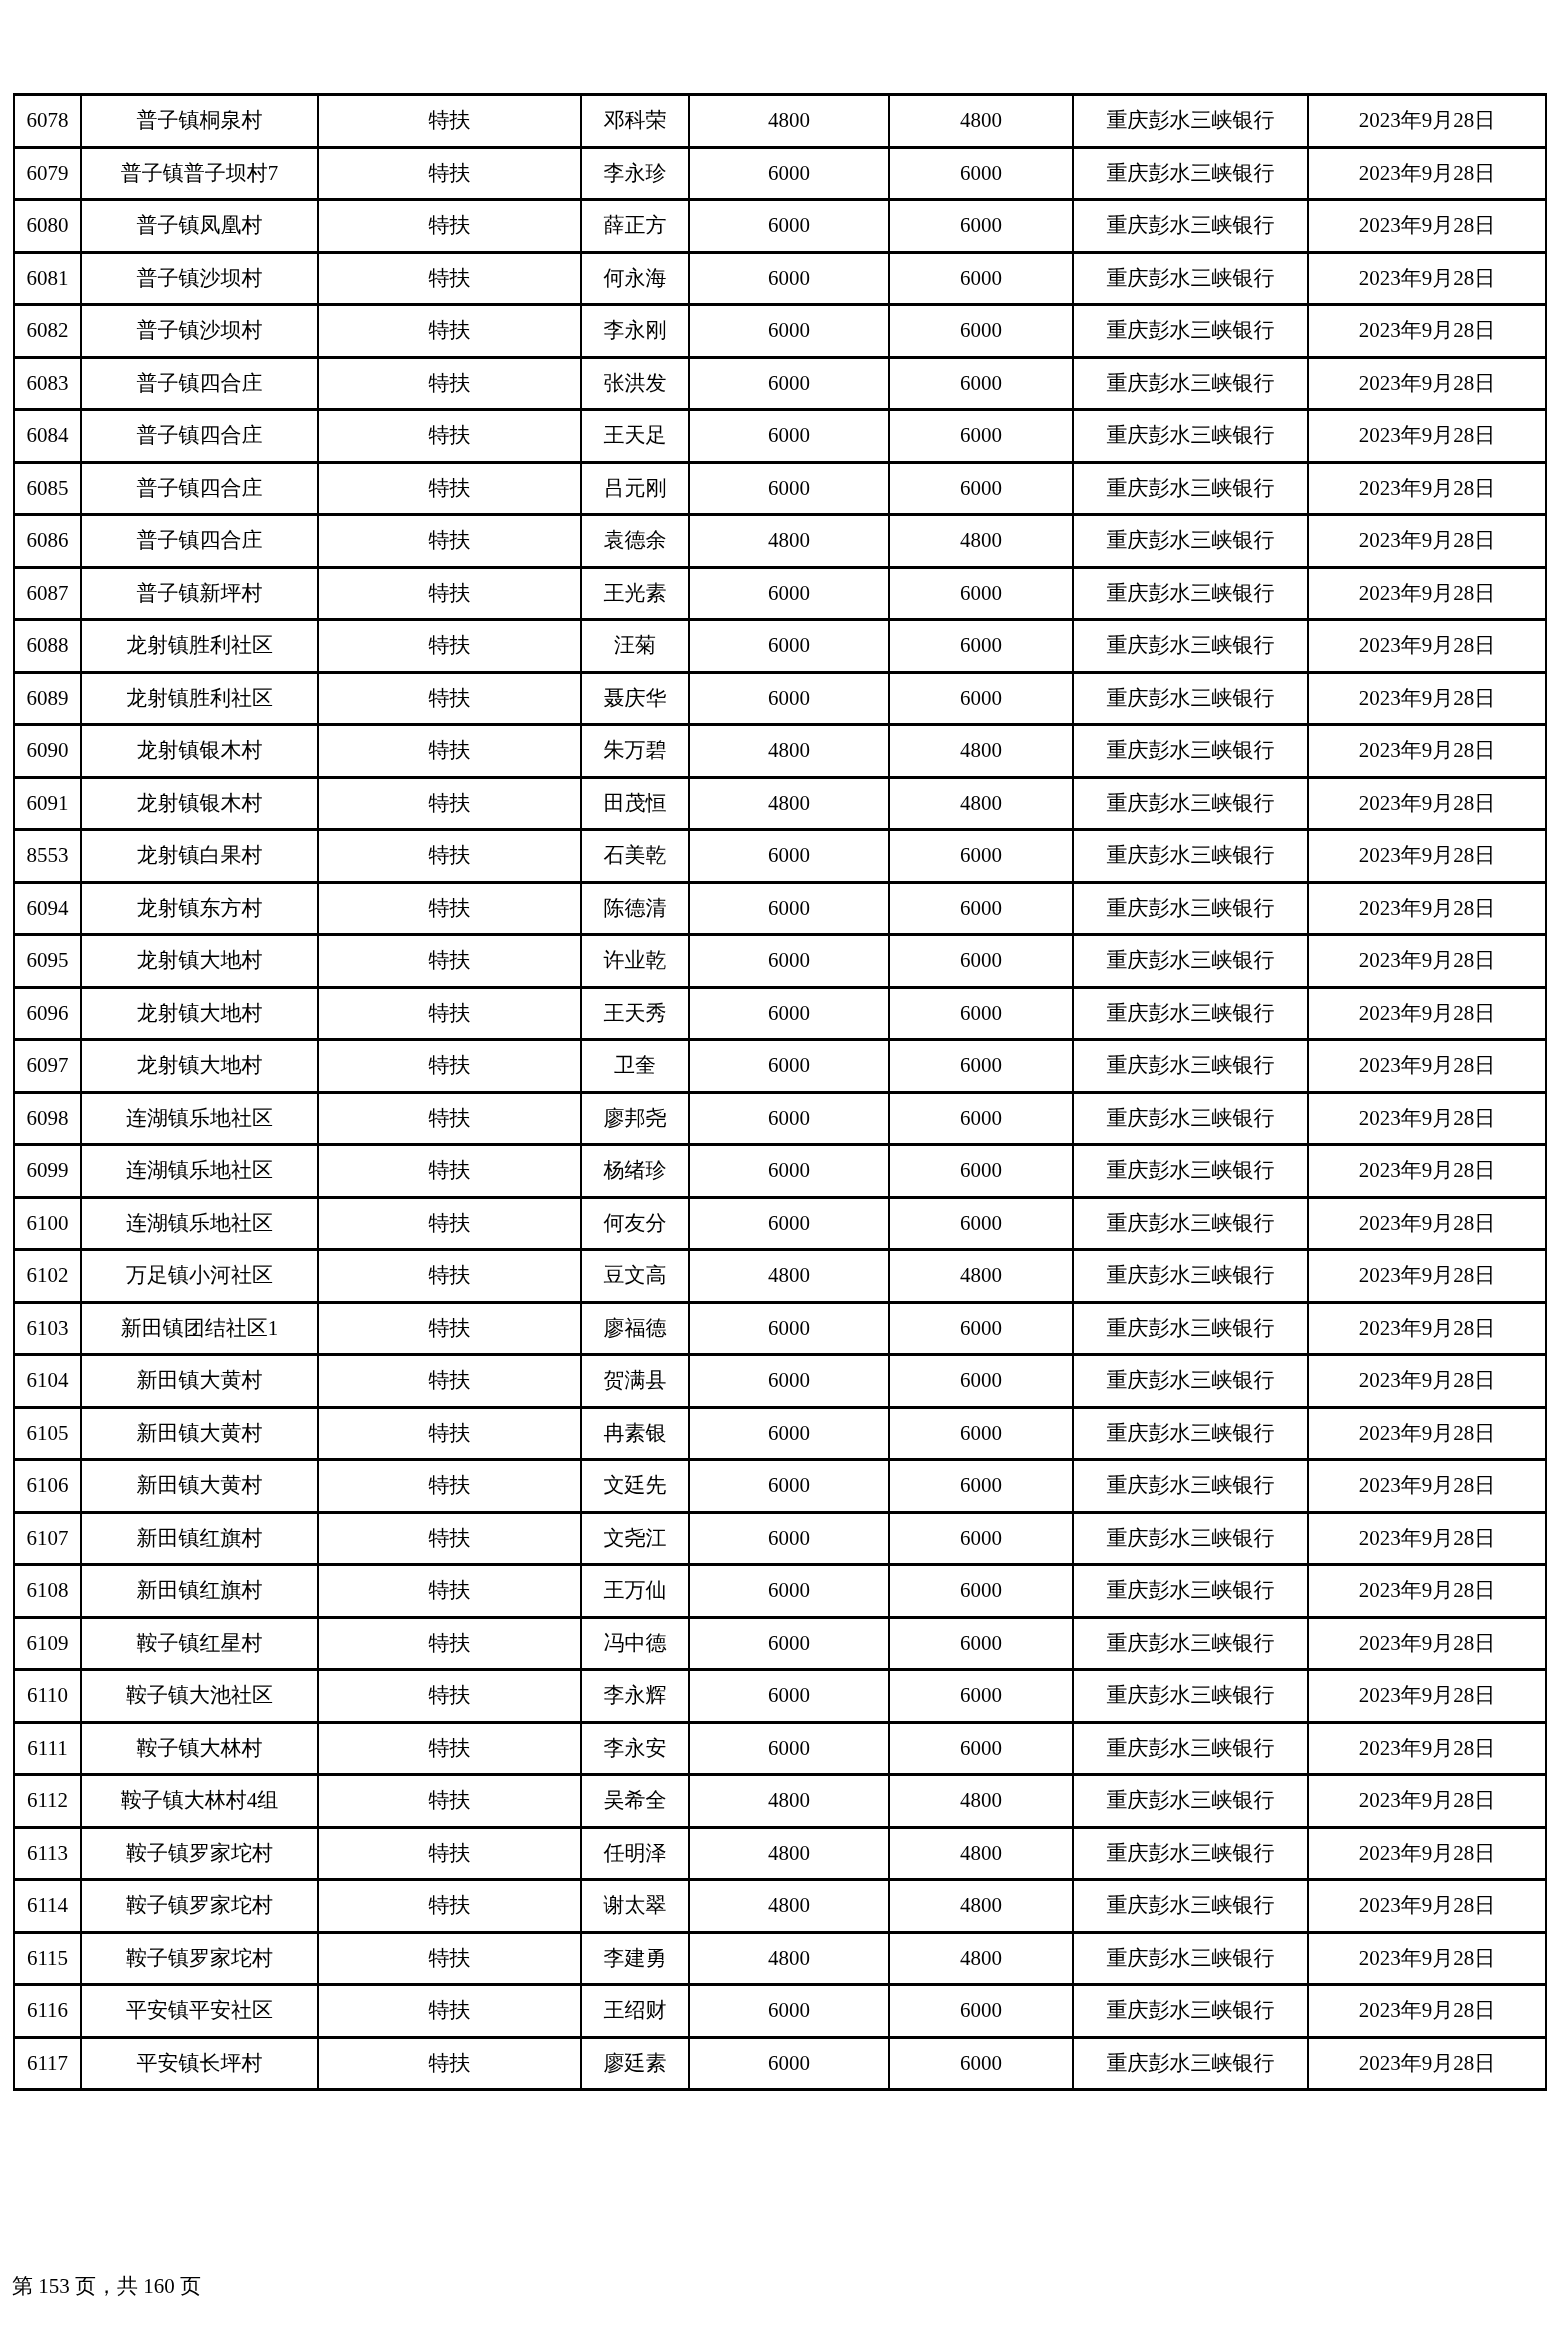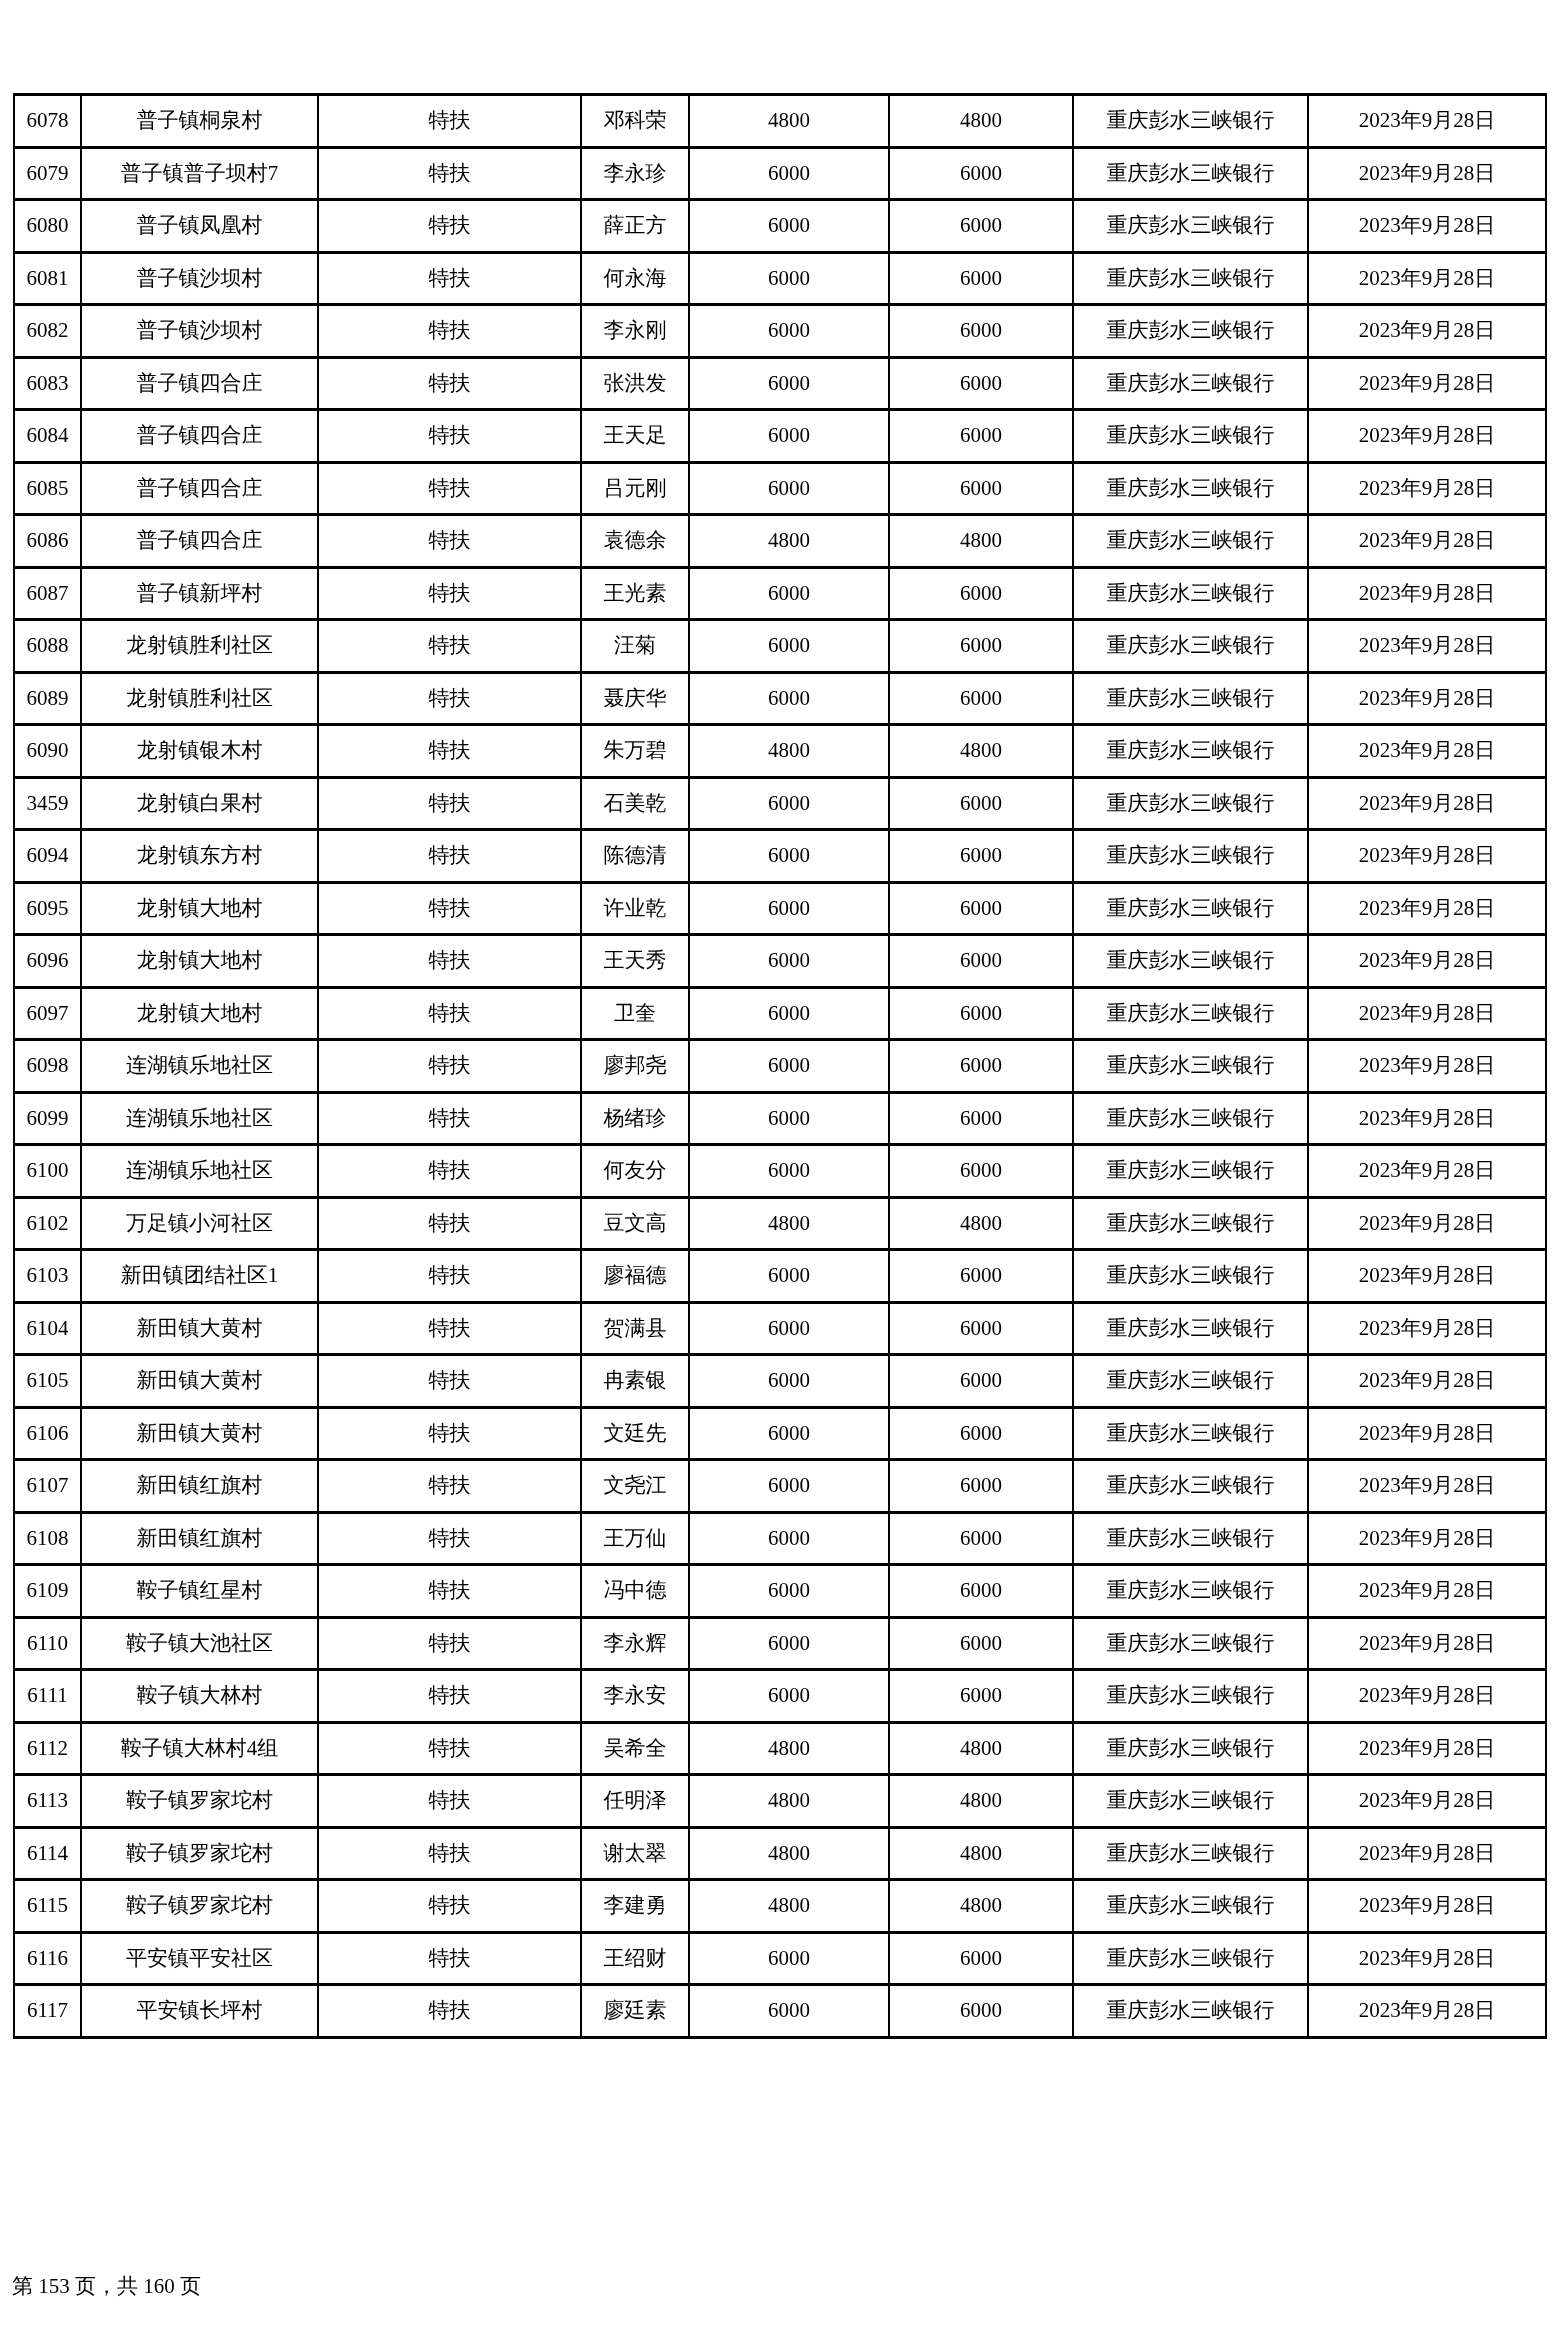--- a/index.html
+++ b/index.html
@@ -206,23 +206,33 @@
     <td>6090</td>
     <td>龙射镇银木村</td>
     <td>特扶</td>
     <td>朱万碧</td>
     <td>4800</td>
     <td>4800</td>
     <td>重庆彭水三峡银行</td>
     <td>2023年9月28日</td>
   </tr>
 
-
-  <tr>
-    <td>3459</td>
+  <tr>
+    <td>6091</td>
+    <td>龙射镇银木村</td>
+    <td>特扶</td>
+    <td>田茂恒</td>
+    <td>4800</td>
+    <td>4800</td>
+    <td>重庆彭水三峡银行</td>
+    <td>2023年9月28日</td>
+  </tr>
+
+  <tr>
+    <td>8553</td>
     <td>龙射镇白果村</td>
     <td>特扶</td>
     <td>石美乾</td>
     <td>6000</td>
     <td>6000</td>
     <td>重庆彭水三峡银行</td>
     <td>2023年9月28日</td>
   </tr>
 
 

